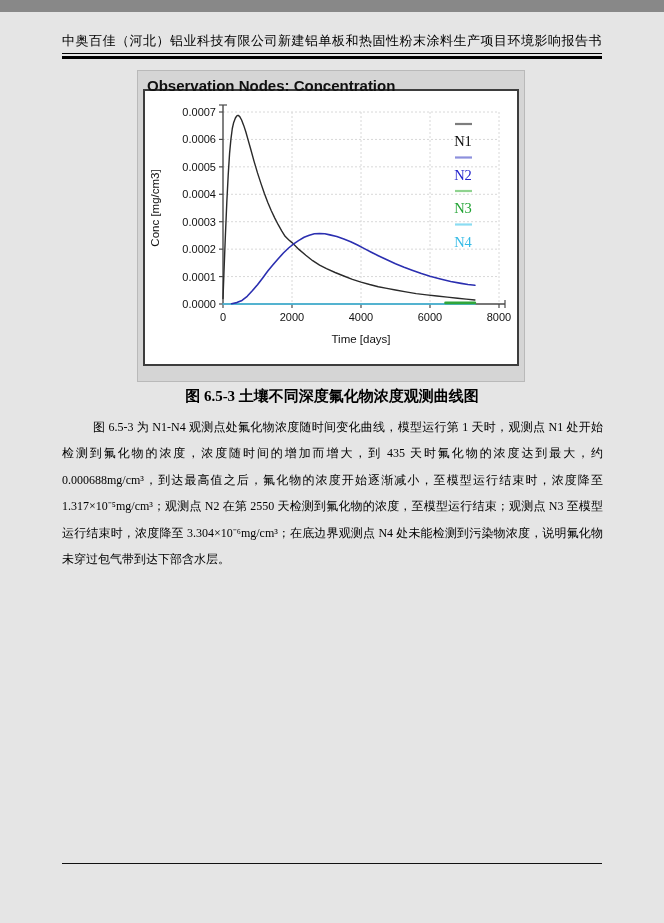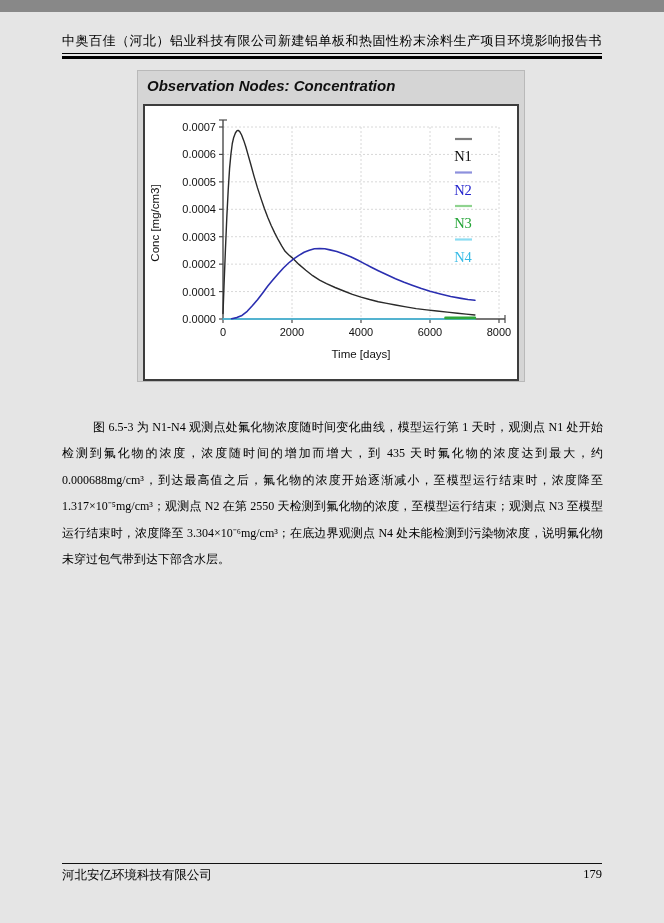--- a/index.html
+++ b/index.html
@@ -4,22 +4,22 @@
 <style>
   html,body{margin:0;padding:0;background:#888;}
   .page{position:relative;width:664px;height:923px;background:#e5e5e5;margin:12px auto;
         font-family:"Liberation Serif",serif;color:#000;overflow:hidden;}
   .header-title{position:absolute;top:20px;left:62px;width:540px;text-align:center;
         font-size:13px;letter-spacing:0.5px;white-space:nowrap;}
   .header-rule{position:absolute;top:41px;left:62px;width:540px;height:7px;border-top:1.2px solid #000;}
   .header-rule::after{content:"";position:absolute;top:2px;left:0;right:0;height:2.6px;background:#000;}
   .chart-block{position:absolute;left:137px;top:58px;width:388px;height:312px;
         background:#d5d5d5;border:1px solid #b9b9b9;box-sizing:border-box;}
-  .chart-title{height:33px;line-height:30px;padding-left:9px;
-        font-family:"Liberation Sans",sans-serif;font-weight:bold;font-size:15px;color:#101010;font-style:italic;}
+  .chart-title{height:18px;line-height:30px;padding-left:9px;
+        font-family:"Liberation Sans",sans-serif;font-weight:bold;font-size:15px;color:#101010;}
   .chart-panel{margin:0 5px;width:376px;height:277px;background:#ffffff;
         border:2px solid #3d3d3d;box-sizing:border-box;}
   .figure-caption{position:absolute;top:375px;left:62px;width:540px;text-align:center;
         font-weight:bold;font-size:15px;}
   .body-text{position:absolute;top:402px;left:62px;width:541px;font-size:12px;
         line-height:26.4px;text-align:justify;text-indent:31px;}
   .footer-rule{position:absolute;top:851px;left:62px;width:540px;border-top:1px solid #111;}
   .footer-row{position:absolute;top:855px;left:62px;width:540px;display:flex;
         justify-content:space-between;align-items:flex-start;}
   .footer-company{font-size:12.5px;}
@@ -89,22 +89,19 @@
           <line x1="310" y1="66.5" x2="327" y2="66.5" stroke="#8d90dd" stroke-width="2.2"></line>
           <text x="318" y="88.5" text-anchor="middle" font-family="Liberation Serif, serif" font-size="14.5" fill="#2222cc">N2</text>
           <line x1="310" y1="100" x2="327" y2="100" stroke="#8fd38f" stroke-width="2.2"></line>
           <text x="318" y="122" text-anchor="middle" font-family="Liberation Serif, serif" font-size="14.5" fill="#21a334">N3</text>
           <line x1="310" y1="133.5" x2="327" y2="133.5" stroke="#8adcf2" stroke-width="2.2"></line>
           <text x="318" y="155.5" text-anchor="middle" font-family="Liberation Serif, serif" font-size="14.5" fill="#35bbe6">N4</text>
         </svg>
     </div>
   </div>
 
+  <div class="figure-caption">图 6.5-3  土壤不同深度氟化物浓度观测曲线图</div>
 
   <div class="body-text">图 6.5-3 为 N1-N4 观测点处氟化物浓度随时间变化曲线，模型运行第 1 天时，观测点 N1 处开始检测到氟化物的浓度，浓度随时间的增加而增大，到 435 天时氟化物的浓度达到最大，约 0.000688mg/cm³，到达最高值之后，氟化物的浓度开始逐渐减小，至模型运行结束时，浓度降至 1.317×10⁻⁵mg/cm³；观测点 N2 在第 2550 天检测到氟化物的浓度，至模型运行结束；观测点 N3 至模型运行结束时，浓度降至 3.304×10⁻⁶mg/cm³；在底边界观测点 N4 处未能检测到污染物浓度，说明氟化物未穿过包气带到达下部含水层。</div>
 
   <div class="footer-rule"></div>
-  <div class="footer-row">
-    <span class="footer-company">河北安亿环境科技有限公司</span>
-    <span class="footer-page">179</span>
-  </div>
 
 </div>
 
 </body></html>

